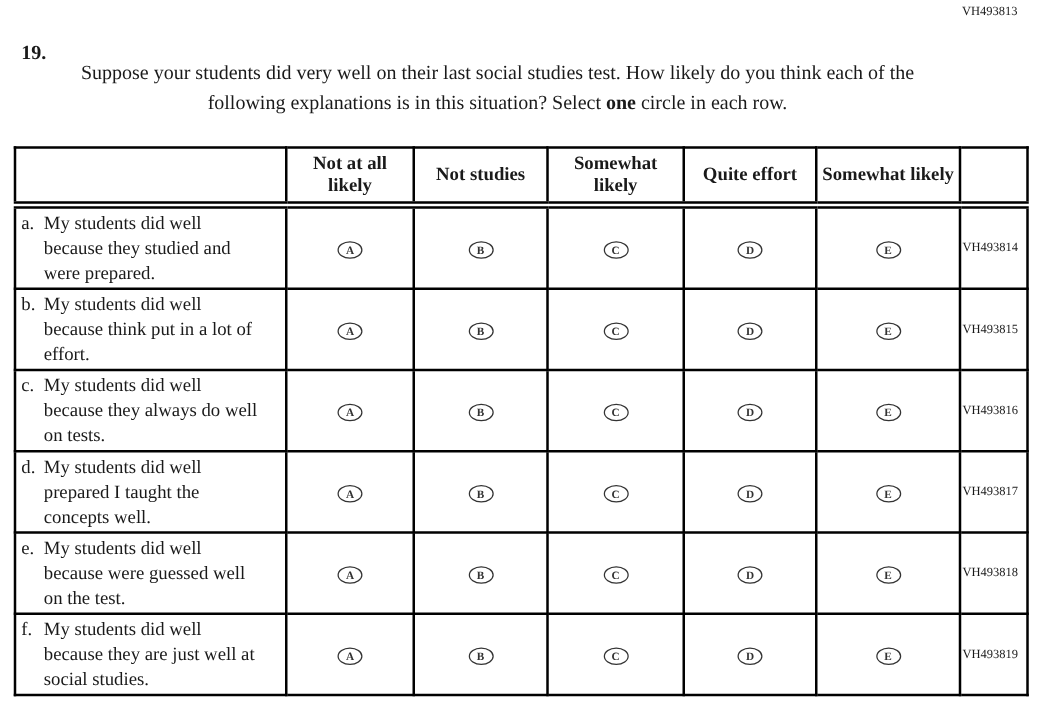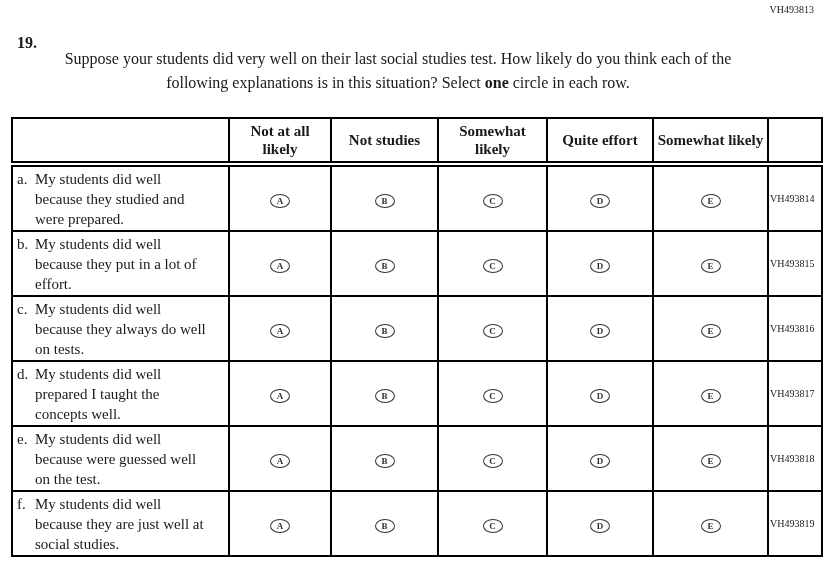--- a/index.html
+++ b/index.html
@@ -85,21 +85,21 @@
     <td class="opt-cell"><span class="opt">C</span></td>
     <td class="opt-cell"><span class="opt">D</span></td>
     <td class="opt-cell"><span class="opt">E</span></td>
     <td class="code">VH493814</td>
   </tr>
 
   <tr>
     <td class="stmt">
       <div class="stmt-inner">
         <span class="row-letter">b.</span>
-        <span class="row-text">My students did well because they put in a lot of effort.</span>
+        <span class="row-text">My students did well because think put in a lot of effort.</span>
       </div>
     </td>
     <td class="opt-cell"><span class="opt">A</span></td>
     <td class="opt-cell"><span class="opt">B</span></td>
     <td class="opt-cell"><span class="opt">C</span></td>
     <td class="opt-cell"><span class="opt">D</span></td>
     <td class="opt-cell"><span class="opt">E</span></td>
     <td class="code">VH493815</td>
   </tr>
 

